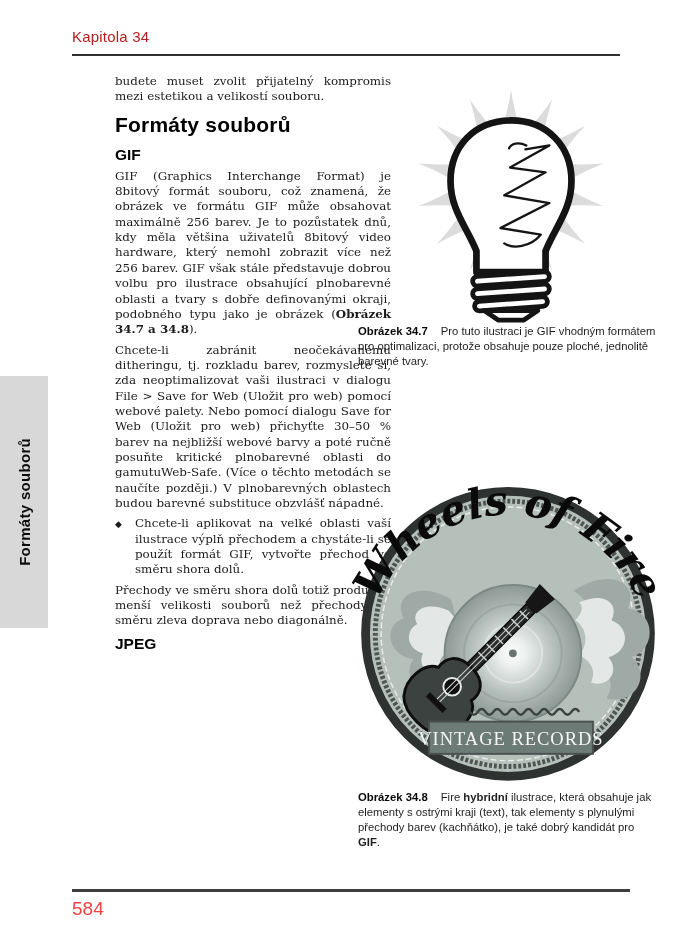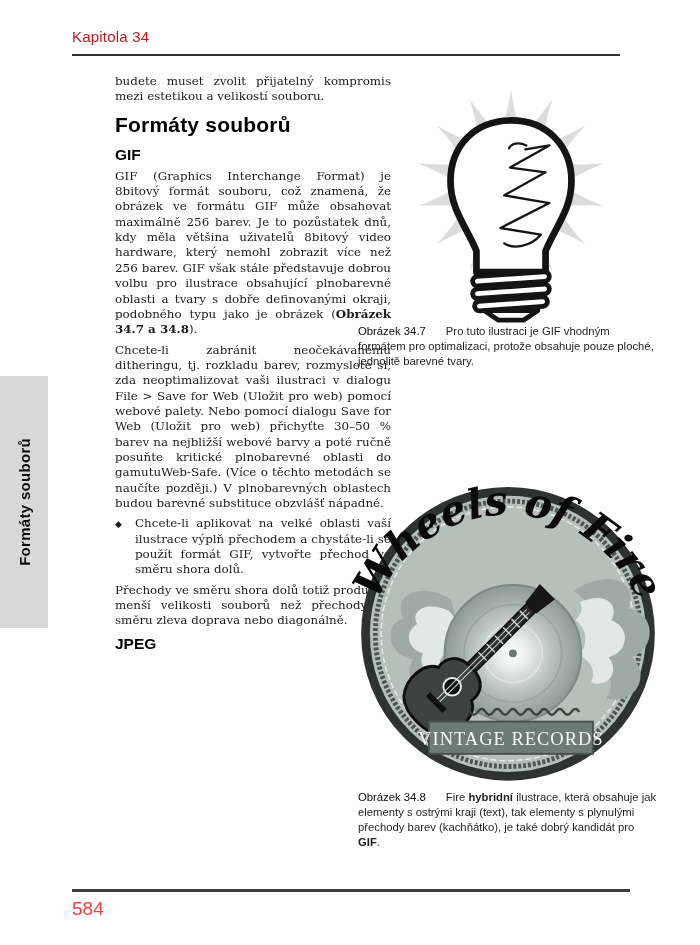--- a/index.html
+++ b/index.html
@@ -49,21 +49,21 @@
     font-family:"DejaVu Sans",sans-serif; text-align:left; }
   .bullet-text { flex:1; text-align:justify; }
   
   .col-right { position:absolute; left:345px; top:84px; width:325px; height:800px; }
   .fig-bulb { position:absolute; left:22px; top:0; width:288px; height:240px; }
   .fig-logo { position:absolute; left:2px; top:382px; width:322px; height:322px; }
   .caption { position:absolute; left:13px; width:300px;
     font-size:11.3px; line-height:1.32; color:#1f1f1f; text-align:left; }
   .caption-347 { top:240px; }
   .caption-348 { top:706px; }
-  .caption-label { font-weight:normal; margin-right:20px; color:#0a0a0a; }
+  .caption-label { font-weight:bold; margin-right:13px; color:#0a0a0a; }
   
   .footer-rule { position:absolute; left:72px; top:889px; width:558px; height:3px; background:#3d3d3d; }
   .page-number { position:absolute; left:72px; top:898px; font-size:19px; color:#ef4444; }
 </style>
 </head>
 <body>
 
 <div class="chapter-header">Kapitola 34</div>
 <div class="header-rule"></div>
 

